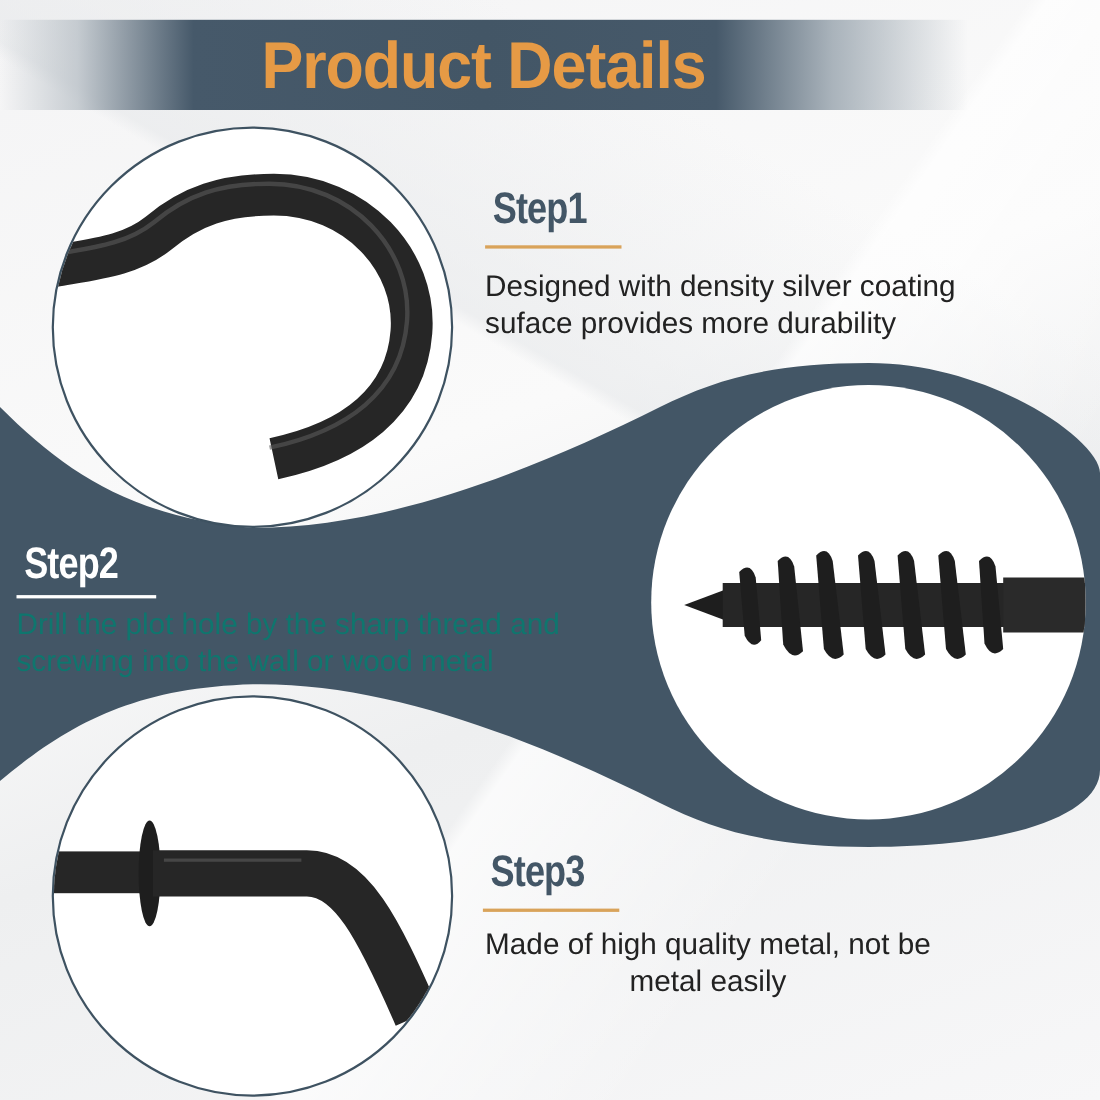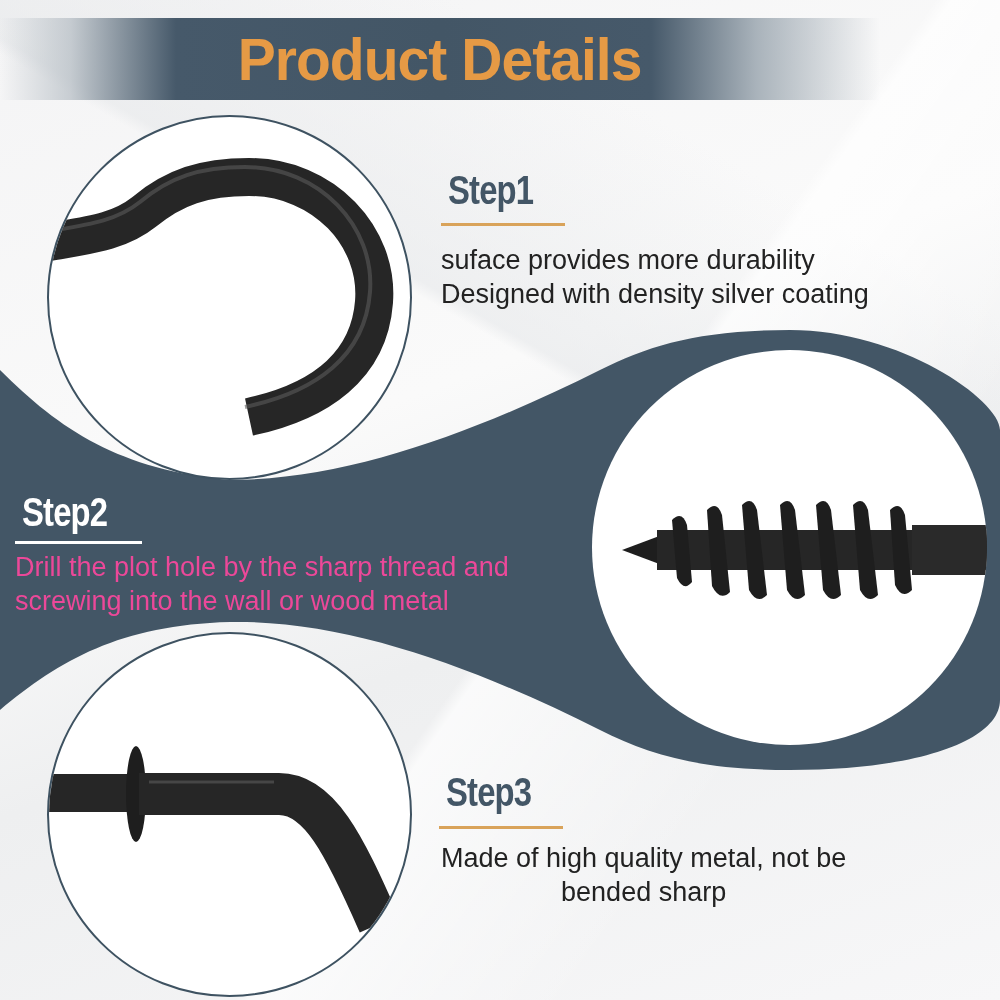--- a/index.html
+++ b/index.html
@@ -65,21 +65,21 @@
     .step-rule { position: absolute; height: 3px; }
     .step-desc {
       position: absolute;
       font-family: "Liberation Sans", sans-serif;
       font-size: 27px;
       line-height: 34px;
     }
     .dark-title { color: #435666; }
     .light-title { color: #ffffff; }
     .dark-desc { color: #222222; }
-    .light-desc { color: #ec4899; }
+    .light-desc { color: #0f766e; }
   </style>
 </head>
 <body>
 
 <div class="bg-sheen"></div>
 
 <svg class="band" viewBox="0 0 1000 1000">
   <path d="M0,370
            C60,430 120,470 230,480
            C350,480 480,430 600,370
@@ -132,29 +132,29 @@
     <rect x="0" y="140" width="85" height="38" fill="#262626"></rect>
     <ellipse cx="87" cy="160" rx="10" ry="48" fill="#1e1e1e"></ellipse>
     <path d="M90,160 L230,160 C270,160 295,210 330,290" fill="none" stroke="#262626" stroke-width="42"></path>
     <path d="M100,148 L225,148" stroke="#555" stroke-width="3" opacity="0.7"></path>
   </svg>
 </div>
 
 <div class="step-title dark-title" style="left:448px; top:168px;">Step1</div>
 <div class="step-rule" style="left:441px; top:223px; width:124px; background:#d9a35a;"></div>
 <div class="step-desc dark-desc" style="left:441px; top:243px;">
+  <div>Designed with density silver coating</div>
   <div>suface provides more durability</div>
-  <div>Designed with density silver coating</div>
 </div>
 
 <div class="step-title light-title" style="left:22px; top:490px;">Step2</div>
 <div class="step-rule" style="left:15px; top:541px; width:127px; background:#ffffff;"></div>
 <div class="step-desc light-desc" style="left:15px; top:550px;">
   <div>Drill the plot hole by the sharp thread and</div>
   <div>screwing into the wall or wood metal</div>
 </div>
 
 <div class="step-title dark-title" style="left:446px; top:770px;">Step3</div>
 <div class="step-rule" style="left:439px; top:826px; width:124px; background:#d9a35a;"></div>
 <div class="step-desc dark-desc" style="left:441px; top:841px;text-align:center;">
   <div>Made of high quality metal, not be</div>
-  <div>bended sharp</div>
+  <div>metal easily</div>
 </div>
 
 </body></html>

